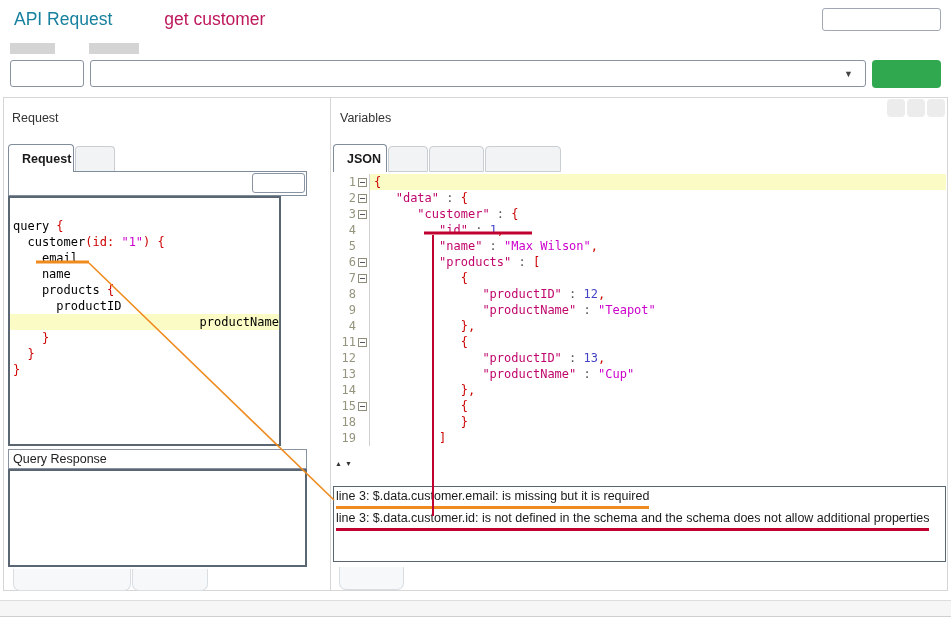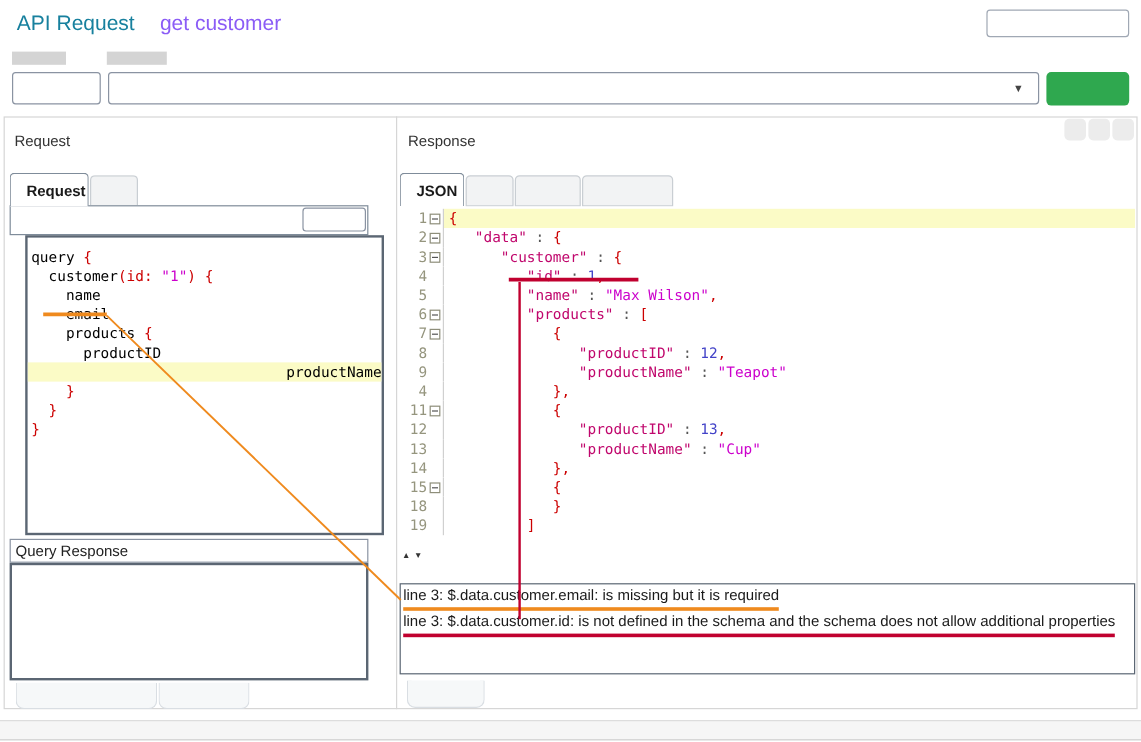--- a/index.html
+++ b/index.html
@@ -6,23 +6,23 @@
     --accent-teal:#17809e; --green:#2fa84f;
     --annotation-orange:#ef8a1e; --annotation-crimson:#c0002f;
     --highlight-yellow:#fbfbc6;
   }
   html,body{margin:0;padding:0;}
   body{width:951px;height:618px;position:relative;background:#fff;
        font-family:"Liberation Sans",sans-serif;overflow:hidden;}
   .abs{position:absolute;box-sizing:border-box;}
 
   
-  #title-row{left:14px;top:9px;font-size:17.5px;display:flex;gap:21px;white-space:nowrap;}
+  #title-row{left:14px;top:9px;font-size:17.5px;display:flex;gap:9px;white-space:nowrap;}
   #app-title{color:var(--accent-teal);}
-  #request-name{color:#8b5cf6;}
+  #request-name{color:#be185d;margin-left:43px;}
   #header-action-box{left:822px;top:8px;width:119px;height:23px;border:1px solid #a0a8b4;border-radius:3px;background:#fff;}
   .label-ph{background:#d4d4d4;height:11px;}
   #label-ph-1{left:10px;top:43px;width:45px;}
   #label-ph-2{left:89px;top:43px;width:50px;}
   .inputbox{border:1px solid #8a93a2;border-radius:3px;background:#fff;}
   #method-input{left:10px;top:60px;width:74px;height:27px;}
   #endpoint-select{left:90px;top:60px;width:776px;height:27px;}
   #endpoint-caret{right:12px;top:8px;font-size:9px;color:#444;position:absolute;}
   #send-button{left:872px;top:60px;width:69px;height:28px;background:var(--green);border:none;border-radius:4px;}
 
@@ -46,21 +46,21 @@
   #tab-resp-2{left:388px;top:146px;width:40px;height:26px;}
   #tab-resp-3{left:429px;top:146px;width:55px;height:26px;}
   #tab-resp-4{left:485px;top:146px;width:76px;height:26px;}
 
   #request-toolbar{left:8px;top:171px;width:299px;height:25px;border:1px solid #7f8c9a;background:#fff;}
   .ghost-btn{border:1px solid #8a93a2;border-radius:3px;background:#fff;}
   #request-toolbar-btn{left:252px;top:173px;width:53px;height:20px;}
 
   
   .code-editor{font-family:"DejaVu Sans Mono",monospace;font-size:12px;line-height:16px;background:#fff;}
-  #request-editor{left:21px;top:196px;width:299px;height:250px;border:2px solid #5b6673;padding-top:8px;overflow:hidden;}
+  #request-editor{left:8px;top:196px;width:273px;height:250px;border:2px solid #5b6673;padding-top:20px;overflow:hidden;}
   #request-editor .code{padding-left:3px;}
   #response-editor{left:333px;top:172px;width:613px;height:306px;padding-top:2px;overflow:hidden;}
   .code-line{display:flex;height:16px;}
   .code{flex:1;white-space:pre;}
   .code span{white-space:pre;}
   .code-line.hl{background:transparent;}
   .code-line.hl .code{background:var(--highlight-yellow);}
   #request-editor .code-line.hl{background:var(--highlight-yellow);text-align:right;}
   .tk-p{color:#000;} .tk-r{color:#cc0000;} .tk-m{color:#cc00cc;}
   .tk-k{color:#c0066c;} .tk-n{color:#4343c8;} .tk-c{color:#555;}
@@ -130,24 +130,24 @@
 <button class="abs ghost-btn" id="request-toolbar-btn"></button>
 
 <div class="abs code-editor" id="request-editor">
     <div class="code-line">
       <span class="code"><span class="tk-p">query </span><span class="tk-r">{</span></span>
     </div>
     <div class="code-line">
       <span class="code"><span class="tk-p">  customer</span><span class="tk-r">(</span><span class="tk-r">id:</span><span class="tk-p"> </span><span class="tk-m">"1"</span><span class="tk-r">)</span><span class="tk-r"> {</span></span>
     </div>
     <div class="code-line">
+      <span class="code"><span class="tk-p">    </span><span class="tk-p">email</span></span>
+    </div>
+    <div class="code-line">
       <span class="code"><span class="tk-p">    name</span></span>
-    </div>
-    <div class="code-line">
-      <span class="code"><span class="tk-p">    </span><span class="tk-p">email</span></span>
     </div>
     <div class="code-line">
       <span class="code"><span class="tk-p">    products </span><span class="tk-r">{</span></span>
     </div>
     <div class="code-line">
       <span class="code"><span class="tk-p">      productID</span></span>
     </div>
     <div class="code-line hl">
       <span class="code"><span class="tk-p">      productName</span></span>
     </div>
@@ -162,21 +162,21 @@
     </div>
   </div>
 
 <div class="abs" id="qv-header">
   <span>Query Response</span>
 </div>
 <div class="abs" id="qv-box"></div>
 <div class="abs bottom-tab" id="req-bottom-tab-1"></div>
 <div class="abs bottom-tab" id="req-bottom-tab-2"></div>
 
-<div class="abs panel-label" id="response-label">Response</div>
+<div class="abs panel-label" id="response-label">Variables</div>
 <div class="abs tab active" id="tab-json">JSON</div>
 <div class="abs tab" id="tab-resp-2"></div>
 <div class="abs tab" id="tab-resp-3"></div>
 <div class="abs tab" id="tab-resp-4"></div>
 
 <div class="abs code-editor" id="response-editor">
     <div class="code-line hl">
       <span class="gutter">
         <span class="lnum">1</span>
         <span class="fold on"></span>

